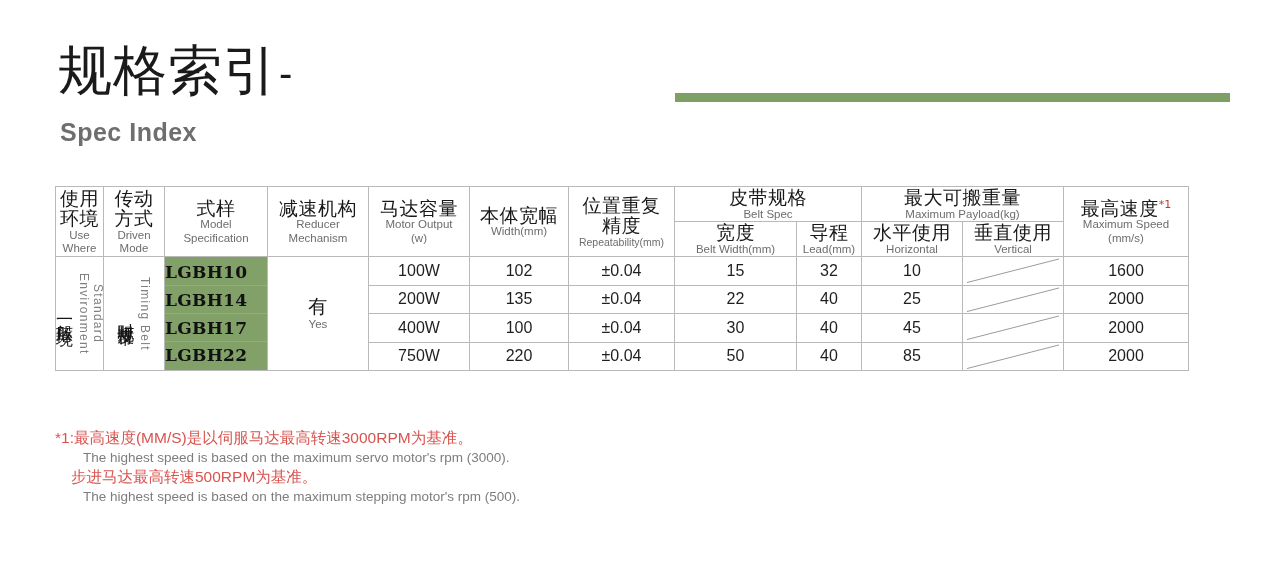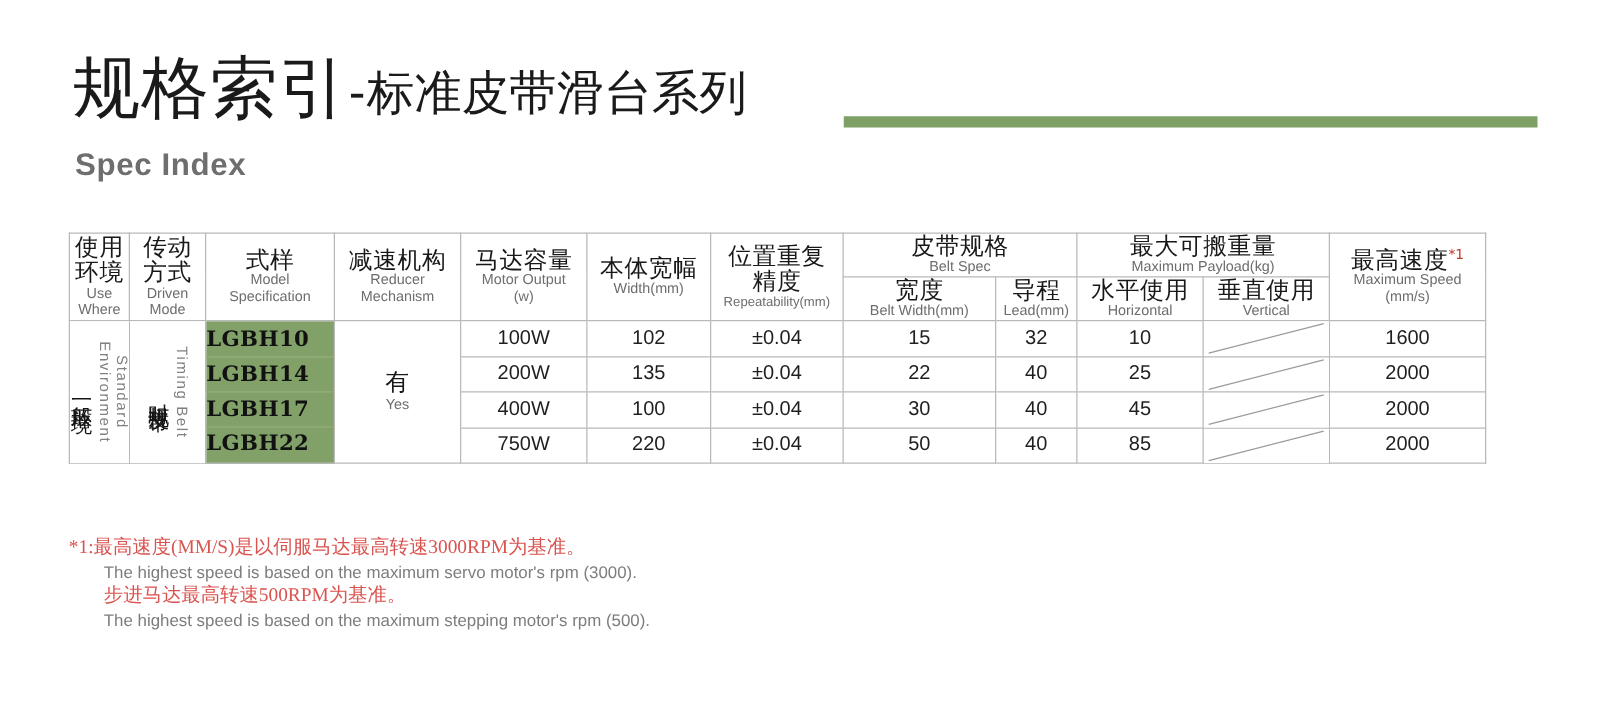--- a/index.html
+++ b/index.html
@@ -100,34 +100,33 @@
   .datacell{height:27.5px;font-size:16px;color:#1f1f1f;
             font-family:"Liberation Sans","DejaVu Sans",sans-serif;}
 
   
   .slash{position:relative;overflow:hidden;}
   .slash svg{position:absolute;left:0;top:0;width:100%;height:100%;display:block;}
 
   
   #notes{position:absolute;left:55px;top:428px;width:800px;}
   .note-cn{font-size:15.5px;color:#d9534f;line-height:1.35;white-space:nowrap;
-           font-family:Liberation Serif, serif;font-weight:500;}
+           font-family:Liberation Sans, sans-serif;font-weight:500;}
   .note-en{font-size:13.5px;color:#7d7d7d;line-height:1.35;white-space:nowrap;margin-left:28px;
            font-family:"Liberation Sans","DejaVu Sans",sans-serif;}
-  .note-cn.indent{margin-left:28px;}
+  .note-cn.indent{margin-left:16px;}
 </style>
 </head>
 <body>
 
 <div id="header">
 
   <div id="title-row">
     <span class="t-cn-main">规格索引</span>
     <span class="t-dash">-</span>
-    <span class="t-cn-sub">标准皮带滑台系列</span>
   </div>
 
   <div id="green-bar"></div>
 
   <div id="subtitle-row">
     <span class="sub-en" id="sub-en-1">Spec Index</span>
   </div>
 
 </div>
 

